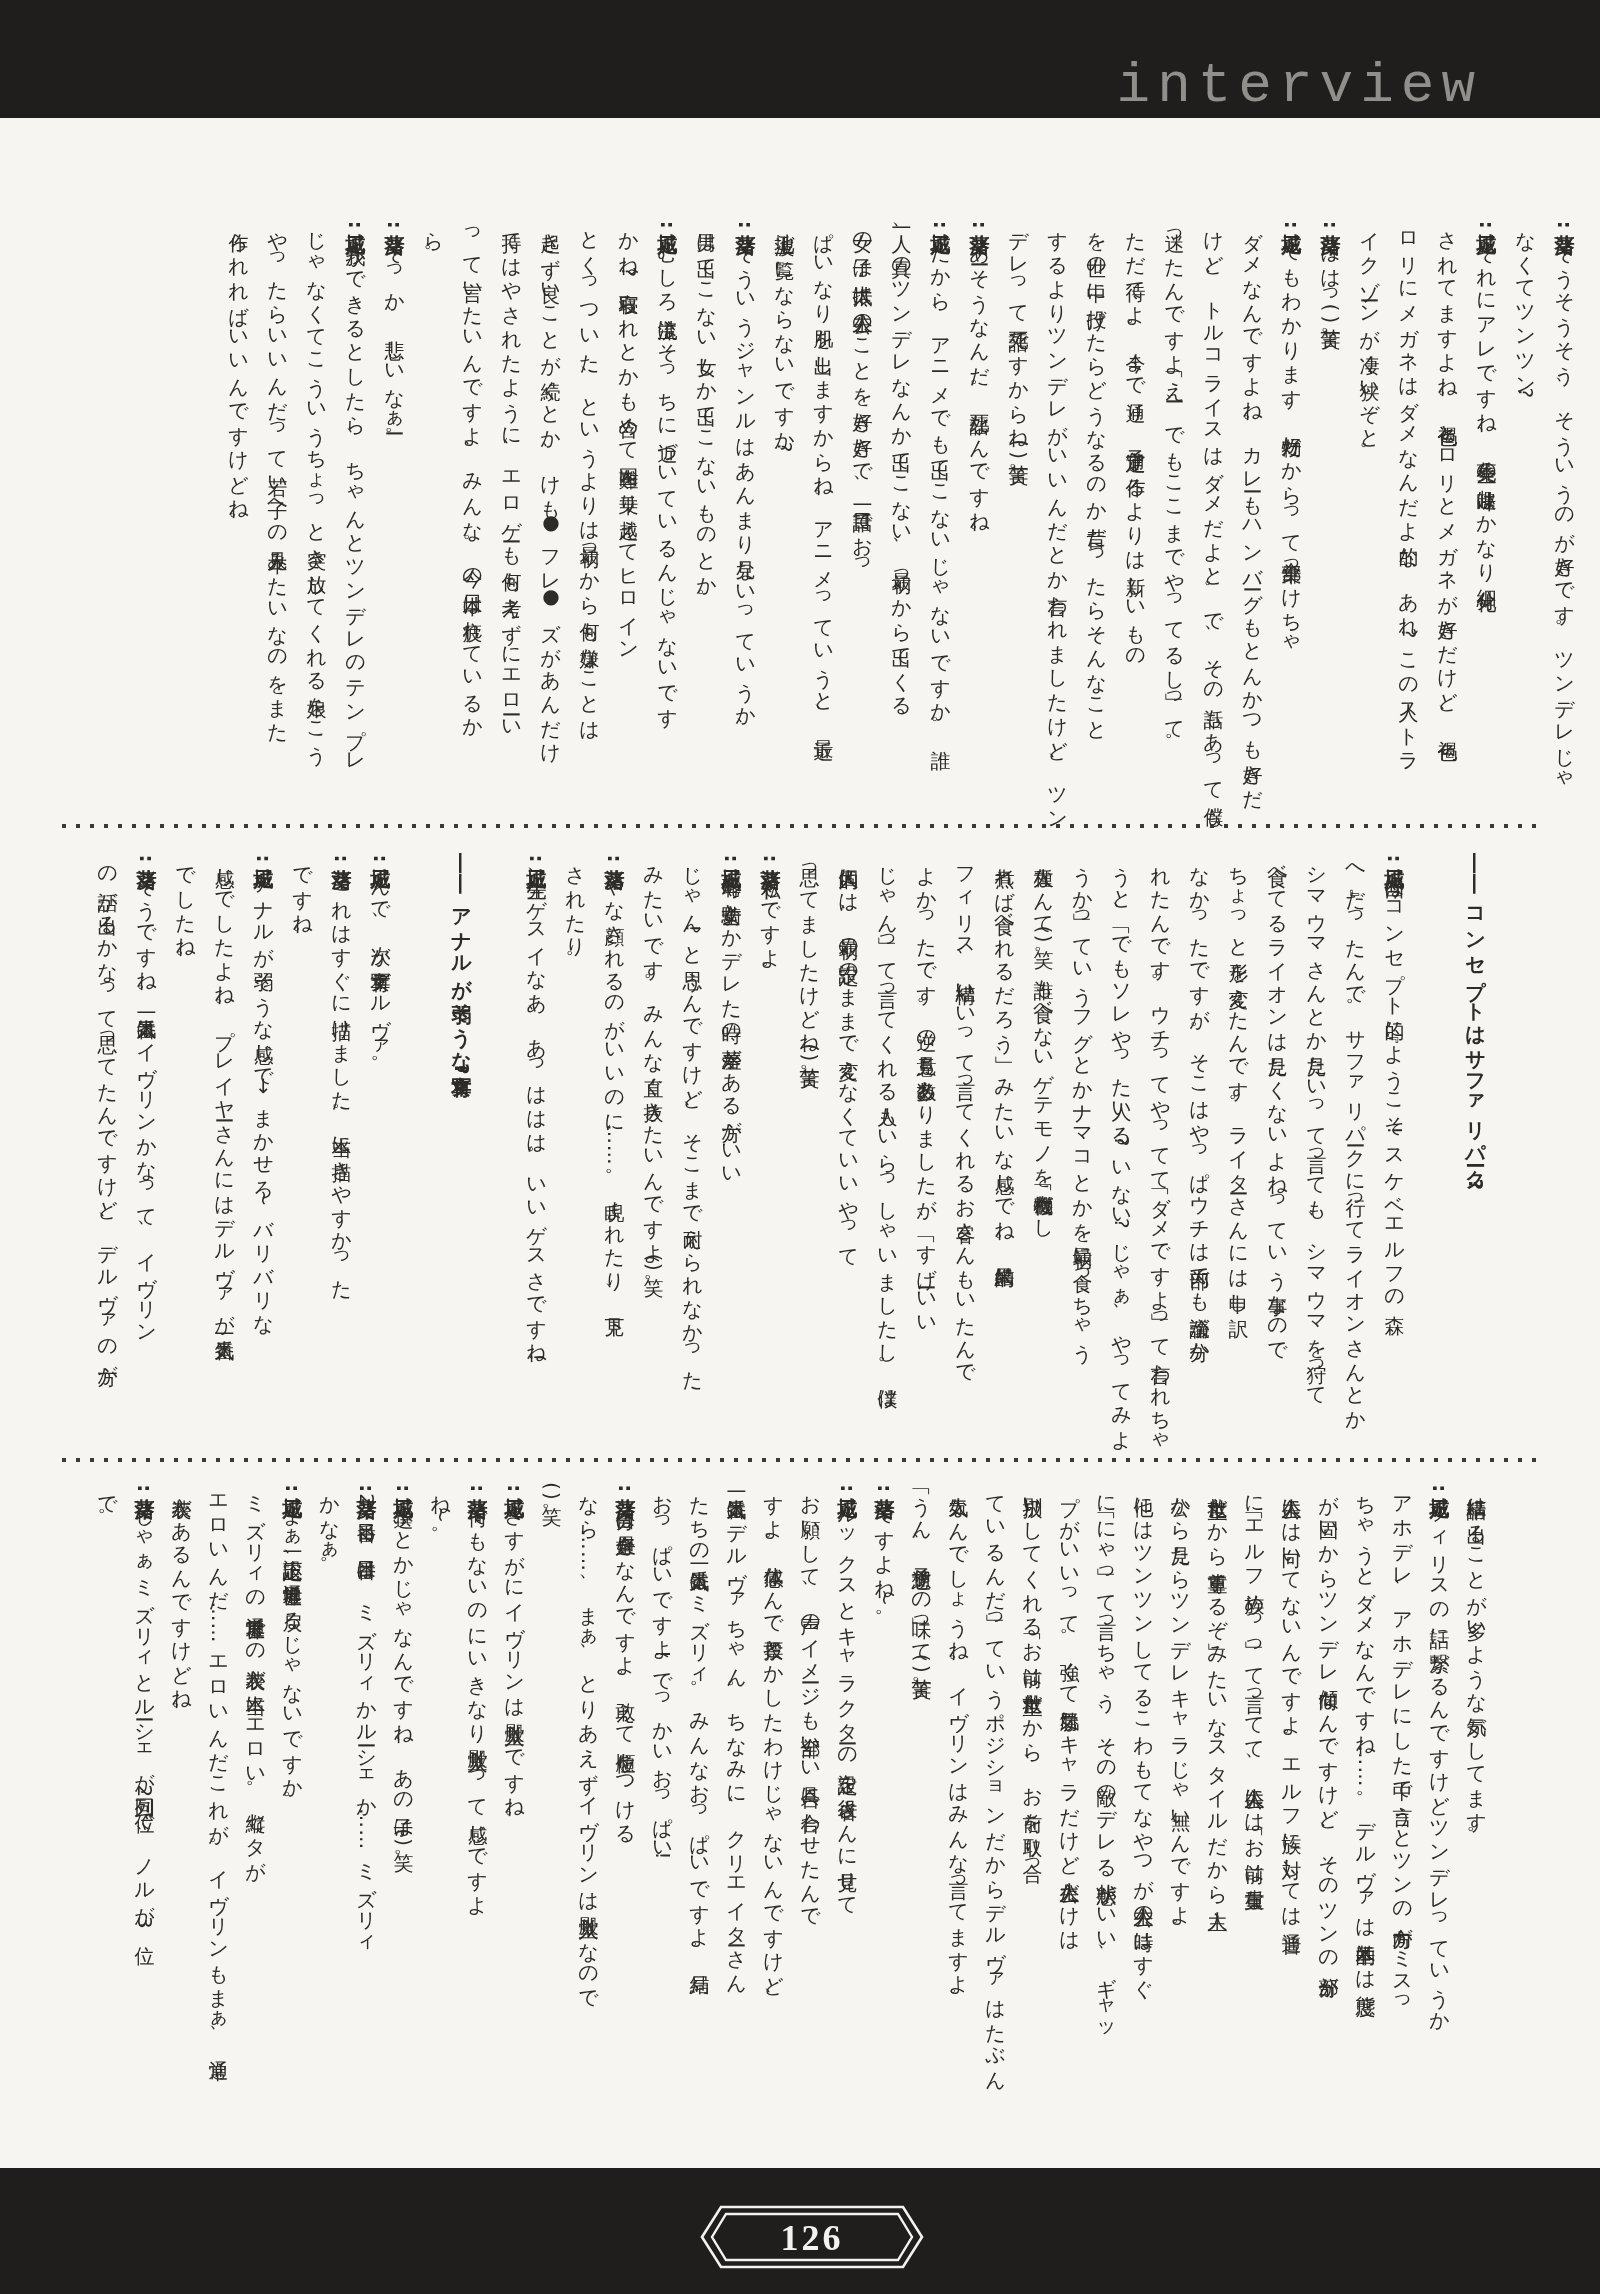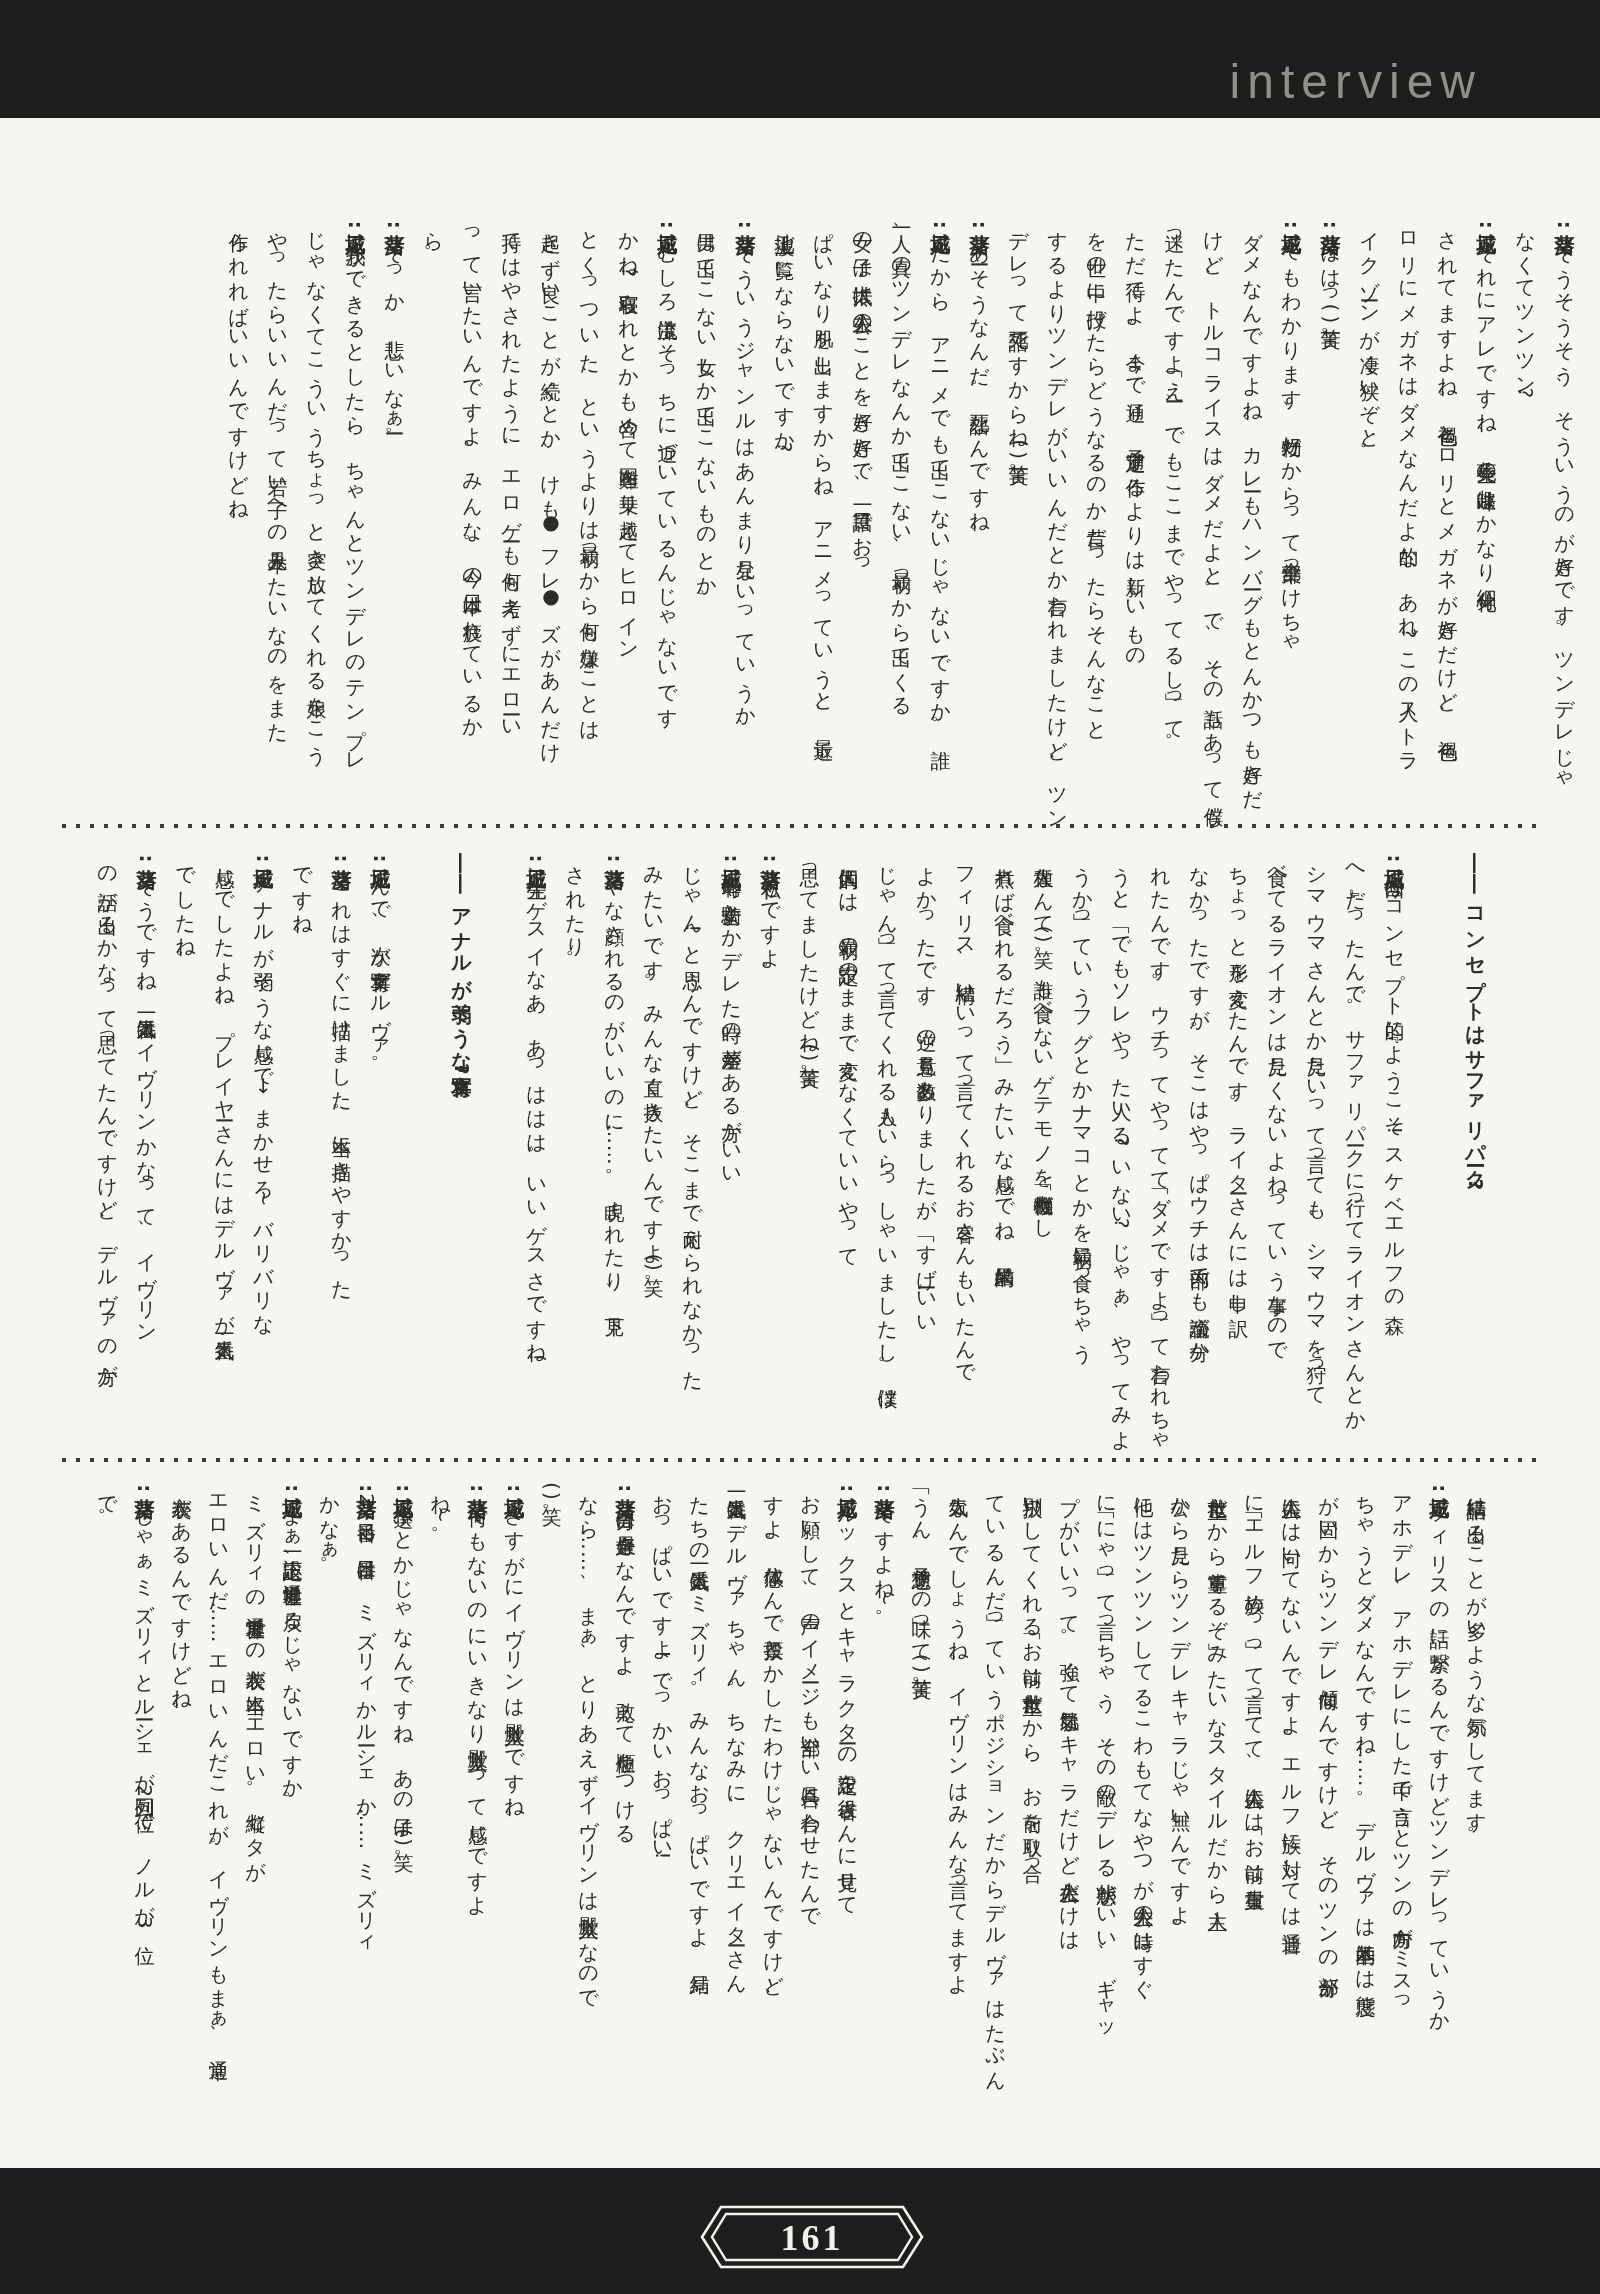--- a/index.html
+++ b/index.html
@@ -9,22 +9,22 @@
     font-family:"DejaVu Sans","Liberation Sans",sans-serif;
     overflow:hidden;
   }
   
   .topbar{
     position:absolute;left:0;top:0;width:1600px;height:118px;
     background:#201e1c;
   }
   .wordmark{
     position:absolute;right:118px;top:58px;
-    font-family:Liberation Sans, sans-serif;
-    font-size:48px;line-height:1;letter-spacing:7px;
+    font-family:Liberation Mono, monospace;
+    font-size:56px;line-height:1;letter-spacing:7px;
     color:#918f8b;
   }
   
   .band{
     position:absolute;
     writing-mode:vertical-rl;
     text-orientation:mixed;
     color:#2e2c29;
     font-size:20px;
   }
@@ -197,15 +197,15 @@
       <p class="col"><b>葵渚:</b>じゃぁミズリィとルーシェが同列2位で、ノルが3位</p>
       <p class="col">で。</p>
     </div>
 
   <div class="bottombar"></div>
 
   <svg class="badge" viewBox="0 0 230 70">
     <polygon points="24,5 206,5 225,35 206,65 24,65 5,35" fill="none" stroke="#f3f2ee" stroke-width="2.6"></polygon>
     <polygon points="29,12 201,12 215,35 201,58 29,58 15,35" fill="none" stroke="#f3f2ee" stroke-width="2.4"></polygon>
   </svg>
-  <div class="badge-num">161</div>
+  <div class="badge-num">126</div>
 
 </div>
 
 </body></html>

